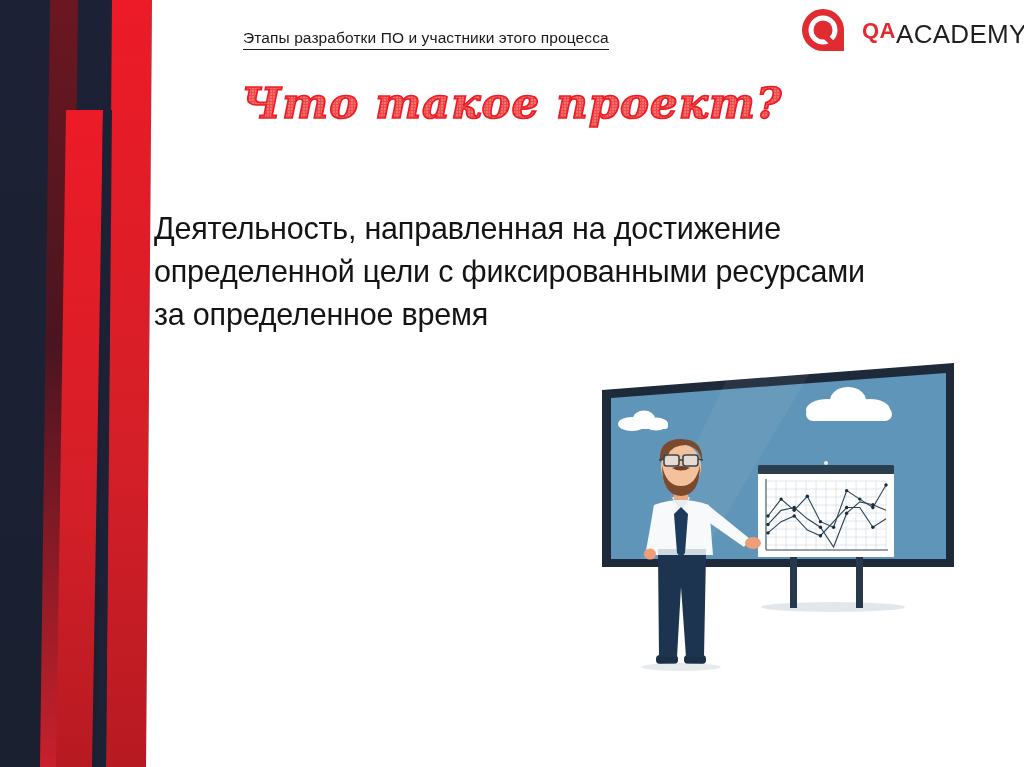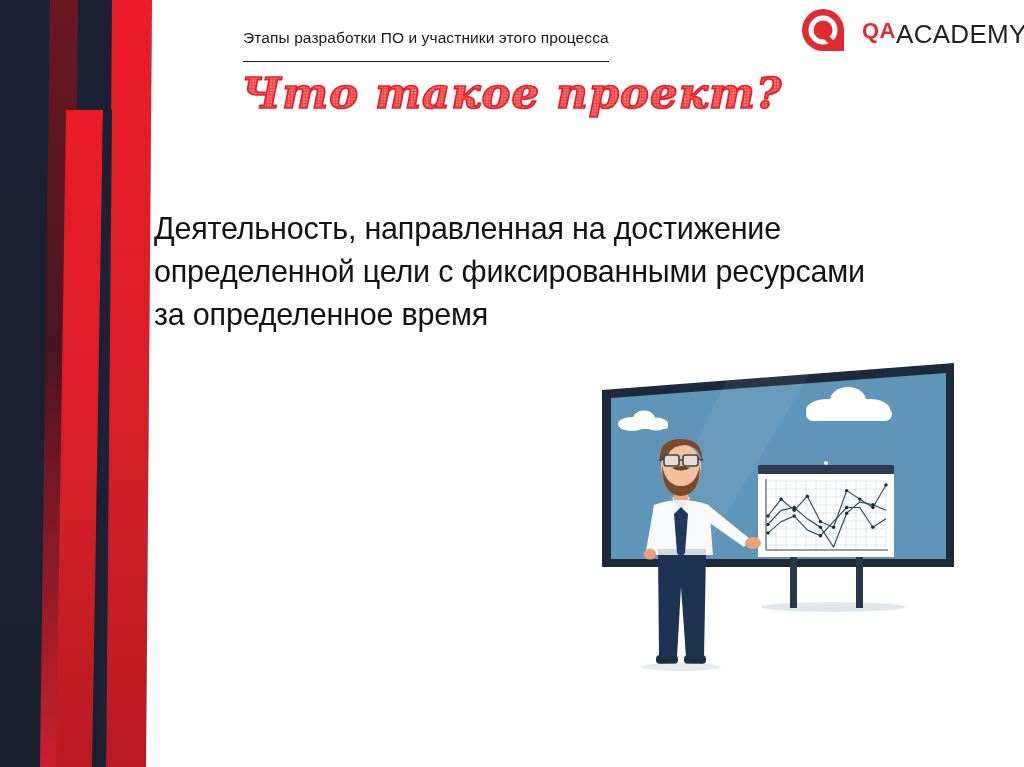--- a/index.html
+++ b/index.html
@@ -43,21 +43,21 @@
   }
   .header-title {
     position: absolute;
     left: 243px;
     top: 29px;
     font-size: 15.5px;
     color: #1a1a1a;
     letter-spacing: 0.1px;
     white-space: nowrap;
     border-bottom: 1.3px solid #1a1a1a;
-    padding-bottom: 14px;
+    padding-bottom: 2px;
     font-weight: 400;
   }
 
   
   .logo {
     position: absolute;
     left: 800px;
     top: 5px;
     width: 215px;
     height: 58px;
@@ -85,21 +85,21 @@
     color: #231f20;
     letter-spacing: 0.3px;
     line-height: 1.05;
     margin-top: 1px;
   }
 
   
   .slide-title {
     position: absolute;
     left: 0;
-    top: 62px;
+    top: 72px;
     width: 1024px;
     text-align: center;
     z-index: 4;
     pointer-events: none;
   }
   .slide-title svg { overflow: visible; }
 
   
   .body-text {
     position: absolute;

